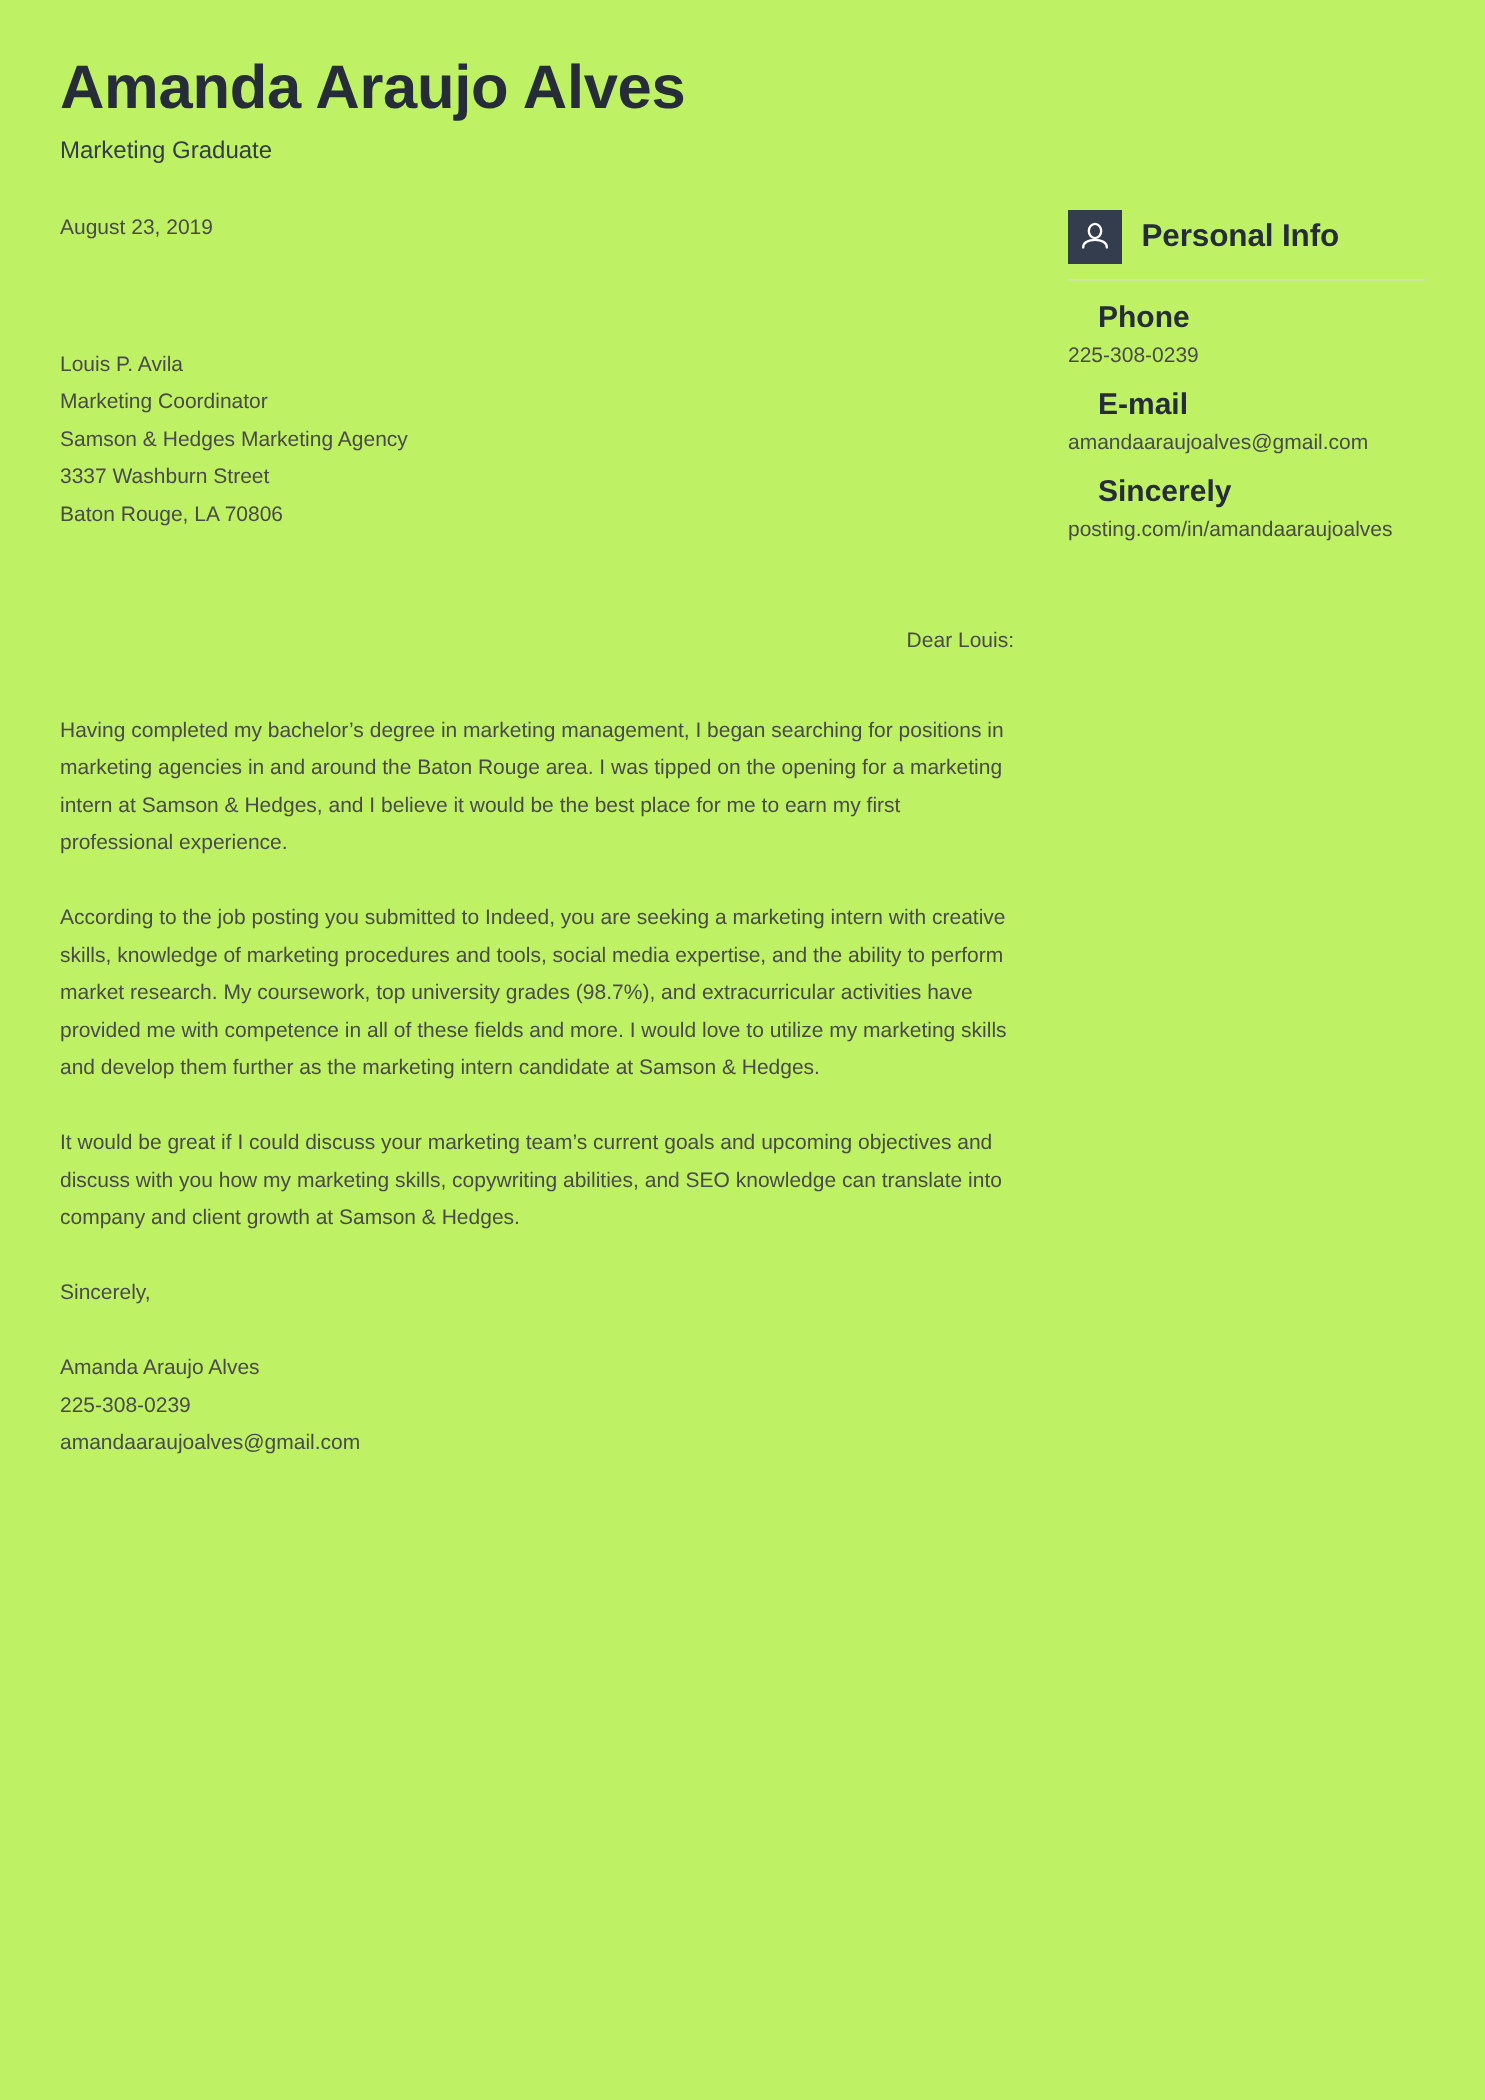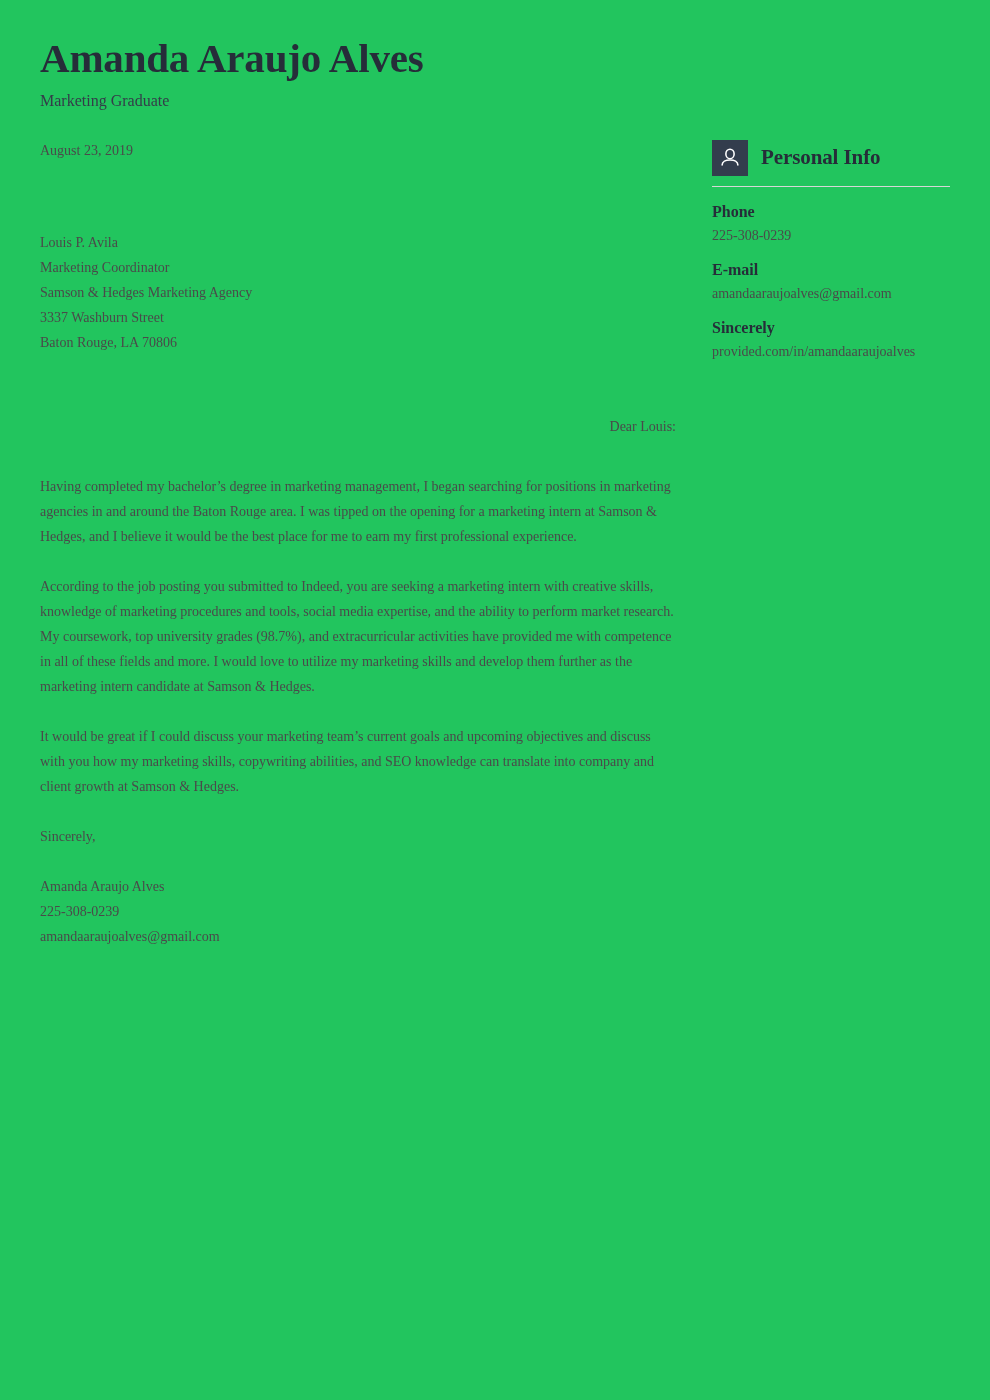--- a/index.html
+++ b/index.html
@@ -15,22 +15,21 @@
     -webkit-font-smoothing: antialiased;
     position: relative;
     overflow: hidden;
   }
 
   .page {
     position: relative;
     width: 990px;
     height: 1400px;
     box-sizing: border-box;
-    background: #22c55e;
-    font-family: Liberation Serif, serif;
+    background: #bef264;
   }
 
   
   .header {
     position: absolute;
     left: 40px;
     top: 36px;
     width: 640px;
   }
   .applicant-name {
@@ -147,25 +146,26 @@
   .sidebar-fields {
     margin-top: 15px;
   }
   .sidebar-field {
     margin-bottom: 14px;
   }
   .sidebar-field:last-child {
     margin-bottom: 0;
   }
   .sidebar-label {
-    font-size: 16px;
+    font-size: 20px;
     font-weight: bold;
     color: #262d39;
     line-height: 20px;
     margin-bottom: 4px;
+    margin-left: 20px;
   }
   .sidebar-value {
     font-size: 14px;
     color: #4a4a4a;
     line-height: 20px;
     white-space: nowrap;
   }
 </style>
 </head>
 <body>
@@ -215,18 +215,18 @@
       <div class="sidebar-field">
         <div class="sidebar-label">Phone</div>
         <div class="sidebar-value">225-308-0239</div>
       </div>
       <div class="sidebar-field">
         <div class="sidebar-label">E-mail</div>
         <div class="sidebar-value">amandaaraujoalves@gmail.com</div>
       </div>
       <div class="sidebar-field">
         <div class="sidebar-label">Sincerely</div>
-        <div class="sidebar-value">provided.com/in/amandaaraujoalves</div>
+        <div class="sidebar-value">posting.com/in/amandaaraujoalves</div>
       </div>
     </div>
   </div>
 
 </div>
 
 </body></html>

